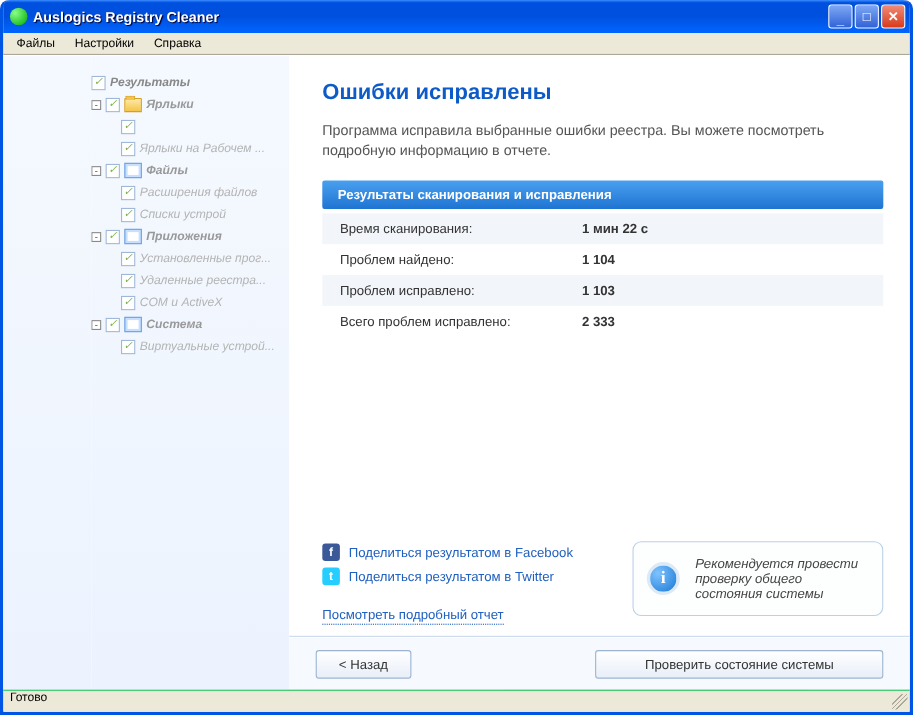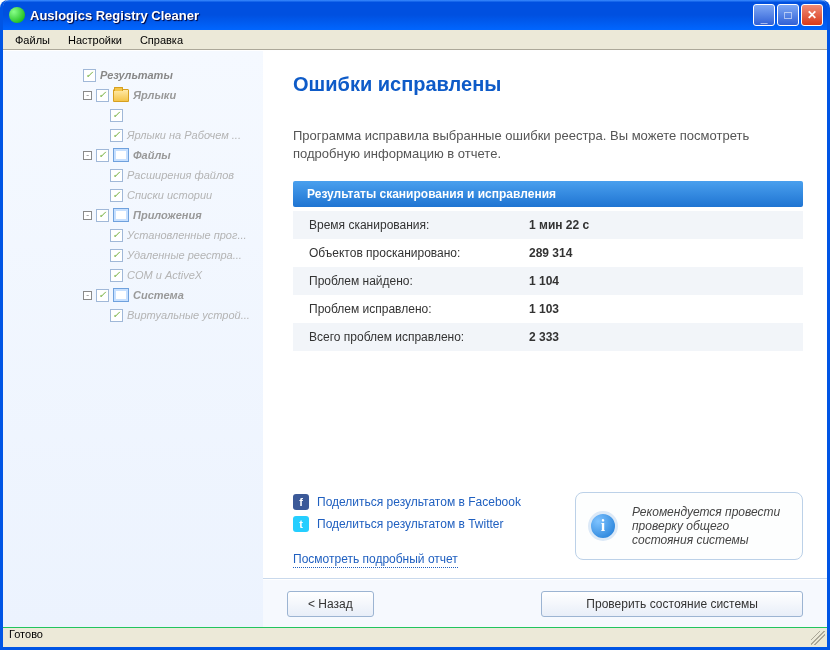--- a/index.html
+++ b/index.html
@@ -80,21 +80,21 @@
   .mod-icon { width:16px;height:14px;background:#c7e0ff;border:1px solid #6fa1dd;margin-right:4px;flex-shrink:0;position:relative;}
   .mod-icon::after{content:"";position:absolute;inset:2px;background:#fff;}
   .root-lbl { color:#888; font-weight:bold; }
   .node-lbl { color:#999; font-weight:bold; }
   .leaf-lbl { color:#b4b4b4; }
   .content-pane {
     flex:1; background:#fff; padding: 22px 24px 10px 30px; position:relative;
     display:flex; flex-direction:column;
     border-bottom: 1px solid #c9d9ec;
   }
-  h1.page-title { margin:0 0 31px 0; font-size: 20px; font-weight: bold; color: #0e5bc8;}
+  h1.page-title { margin:0 0 14px 0; font-size: 20px; font-weight: bold; color: #0e5bc8;}
   .page-desc { font-size: 13px; color:#555; margin-bottom: 18px; line-height: 1.4;}
   .sec-header {
     background: linear-gradient(to bottom,#4aa0ee,#1f74d2);
     color:#fff; font-size:12px; font-weight:bold; padding:6px 14px;
     border-radius: 2px;
   }
   .results-table { margin-top: 4px; }
   .results-table .trow {
     display:flex; padding: 7px 16px; font-size:12px; color:#333;
   }
@@ -201,21 +201,21 @@
         <div class="row">
             <span class="spacer9"></span>
             <span class="indent1"></span>
             <span class="chk"></span>
             <span class="leaf-lbl">Расширения файлов</span>
           </div>
         <div class="row">
             <span class="spacer9"></span>
             <span class="indent1"></span>
             <span class="chk"></span>
-            <span class="leaf-lbl">Списки истории</span>
+            <span class="leaf-lbl">Списки устрой</span>
           </div>
 
         <div class="row">
           <span class="expander">-</span>
           <span class="chk"></span>
           <span class="mod-icon"></span>
           <span class="node-lbl">Приложения</span>
         </div>
         <div class="row">
             <span class="spacer9"></span>
@@ -254,24 +254,20 @@
     <div style="flex:1;display:flex;flex-direction:column;">
       <div class="content-pane">
         <h1 class="page-title">Ошибки исправлены</h1>
         <div class="page-desc">Программа исправила выбранные ошибки реестра. Вы можете посмотреть подробную информацию в отчете.</div>
 
         <div class="sec-header">Результаты сканирования и исправления</div>
         <div class="results-table">
           <div class="trow">
               <div class="k">Время сканирования:</div>
               <div class="v">1 мин 22 с</div>
-            </div>
-          <div class="trow">
-              <div class="k">Объектов просканировано:</div>
-              <div class="v">289 314</div>
             </div>
           <div class="trow">
               <div class="k">Проблем найдено:</div>
               <div class="v">1 104</div>
             </div>
           <div class="trow">
               <div class="k">Проблем исправлено:</div>
               <div class="v">1 103</div>
             </div>
           <div class="trow">

